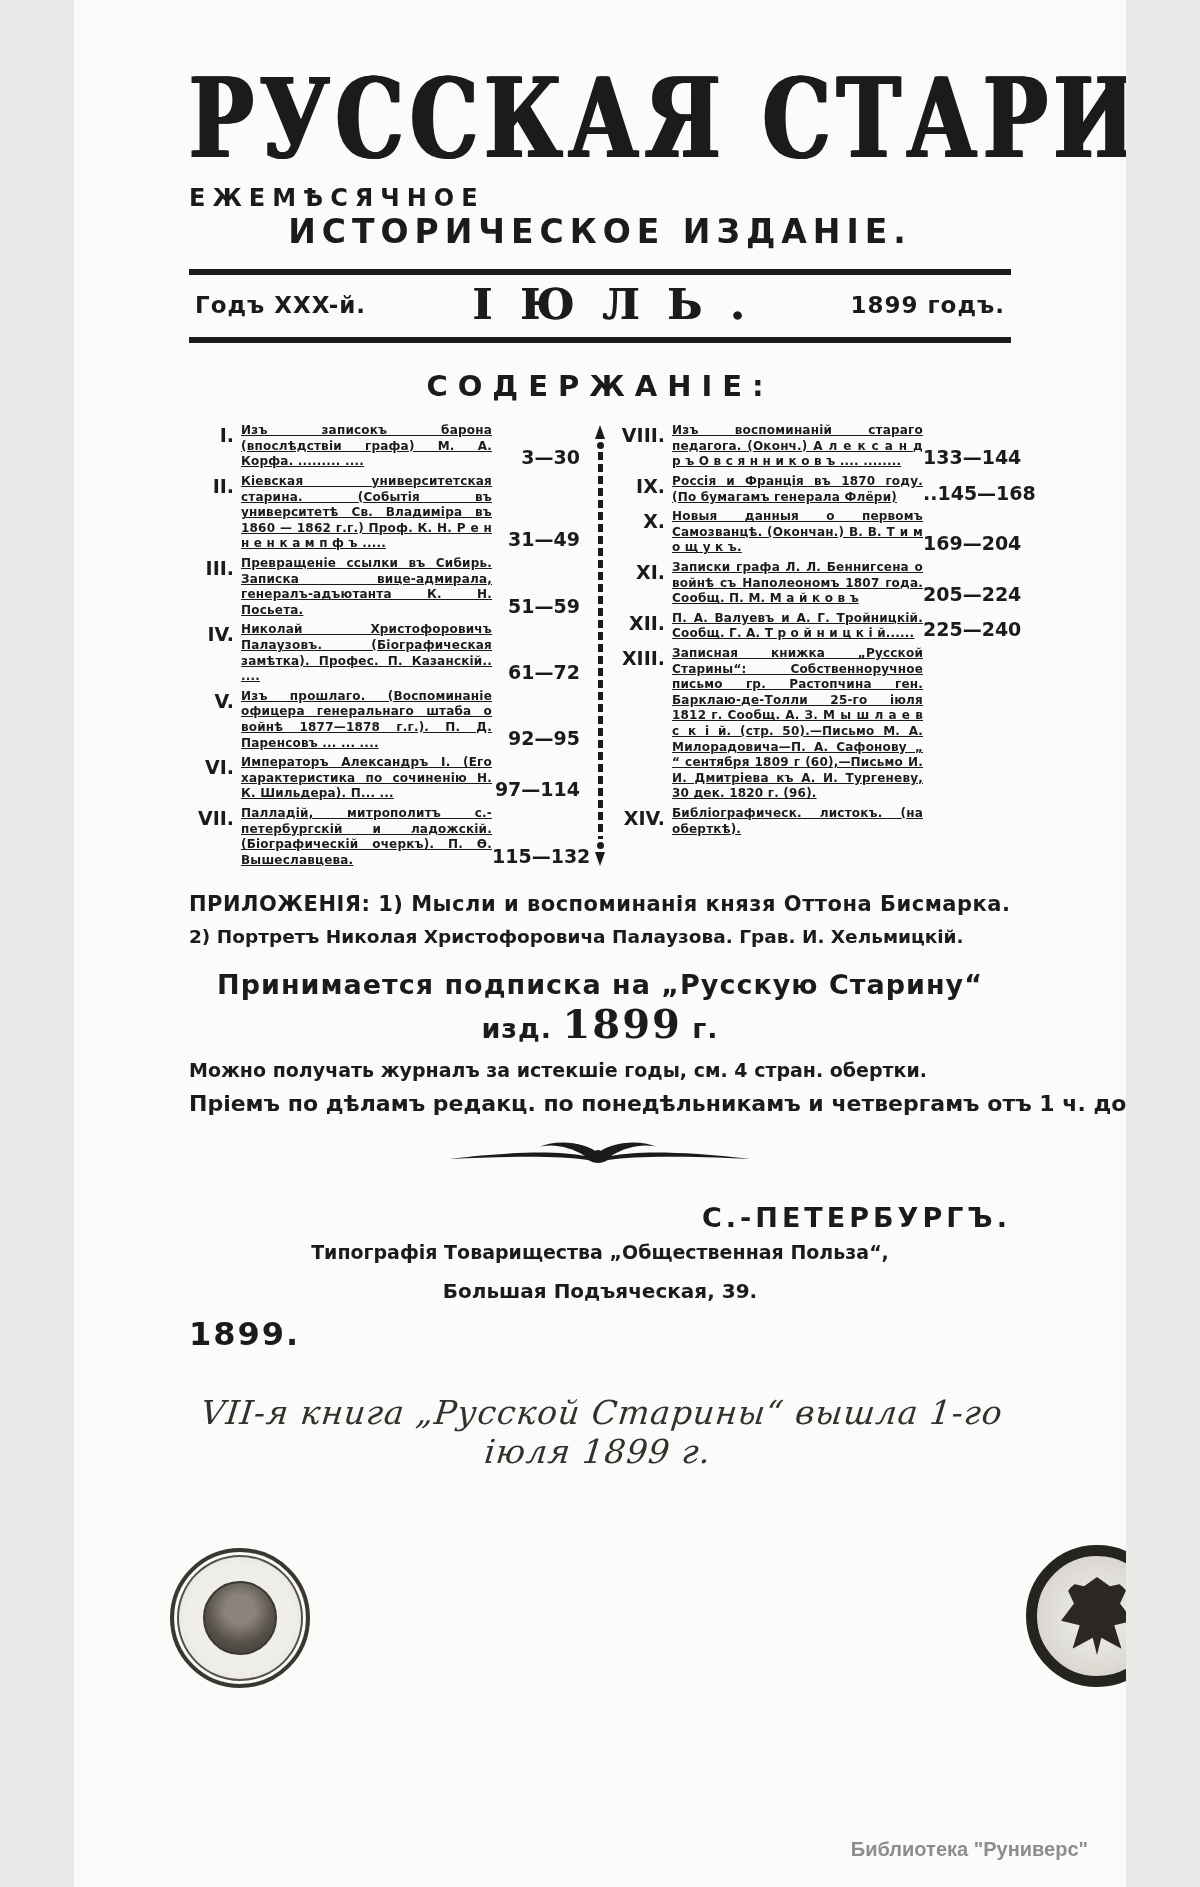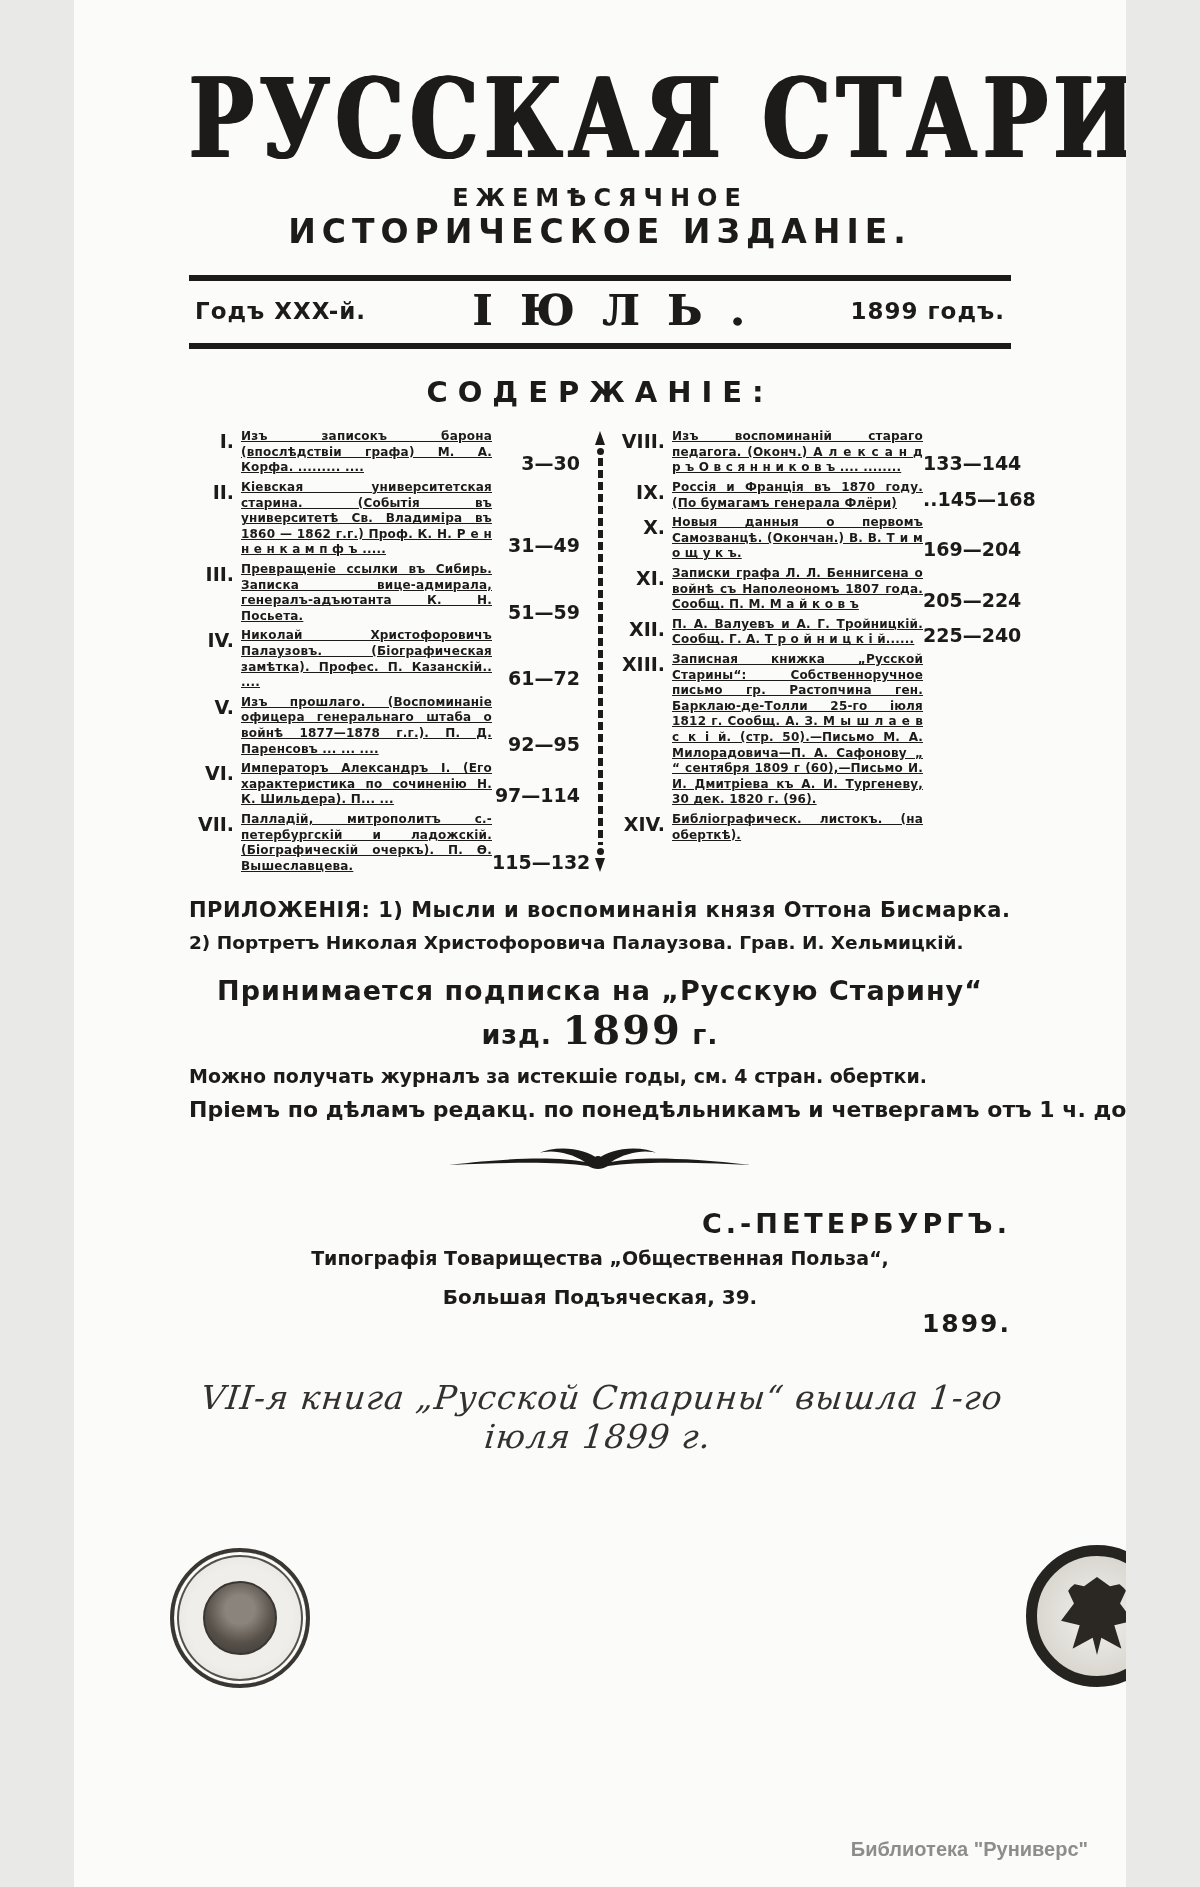--- a/index.html
+++ b/index.html
@@ -22,29 +22,29 @@
     font-size: 86px;
     line-height: 1.05;
     letter-spacing: 6px;
     transform: scaleY(1.28);
     transform-origin: center;
     margin: 22px 0 10px 0;
     text-shadow: 1.5px 0 0 #1d1b19, -1.5px 0 0 #1d1b19;
     white-space: nowrap;
   }
   .subtitle1 {
-    text-align: center; font-weight: bold;
+    font-weight: bold;
     font-size: 24px; letter-spacing: 7px; margin-top: 20px;
   }
   .subtitle2 {
     text-align: center; font-weight: bold;
     font-size: 33px; letter-spacing: 6px; 
   }
   .issue-bar {
-    margin-top: 24px;
+    margin-top: 18px;
     border-top: 6px solid #1d1b19;
     border-bottom: 6px solid #1d1b19;
     display: flex; align-items: center;
     padding: 5px 6px 8px 6px;
     gap: 41px;
   }
   .issue-year-label, .issue-year { font-weight: bold; font-size: 23px; letter-spacing: 1px; }
   .issue-month {
     flex: 1; text-align: center; font-weight: bold;
     font-size: 42px; letter-spacing: 28px; padding-left: 28px;
@@ -83,21 +83,21 @@
   .appendix1 { margin-top: 20px; font-weight: bold; font-size: 21px; letter-spacing: 0.5px; }
   .appendix2 { margin-top: 10px; text-align: left; font-weight: bold; font-size: 18.5px; }
   .subscription { margin-top: 22px; text-align: center; font-weight: bold; font-size: 27px; letter-spacing: 1px; }
   .subscription .big-year { font-size: 40px; font-family: "DejaVu Serif", serif; letter-spacing: 2px; }
   .sub-line2 { margin-top: 12px; text-align: left; font-weight: bold; font-size: 19px; }
   .sub-line3 { margin-top: 10px; text-align: center; font-weight: bold; font-size: 22px; white-space: nowrap; }
   .ornament { margin-top: 24px; text-align: center; }
   .imprint-city { margin-top: 28px; text-align: right; font-weight: bold; font-size: 27px; letter-spacing: 4px; }
   .imprint-printer { margin-top: 8px; text-align: center; font-weight: bold; font-size: 19px; }
   .imprint-address { margin-top: 16px; text-align: center; font-weight: bold; font-size: 20px; }
-  .imprint-year { margin-top: 0; text-align: right; font-weight: bold; font-size: 25px; letter-spacing: 2px; }
+  .imprint-year { margin-top: 12px; text-align: left; font-weight: bold; font-size: 32px; letter-spacing: 2px; }
   .handwritten {
     margin-top: 40px; text-align: center;
     font-family: "DejaVu Serif", serif; font-style: italic;
     font-size: 33px; color: #33312e; transform: skewX(-6deg);
     letter-spacing: 1px;
   }
   
   .stamp { position: absolute; border-radius: 50%; }
   .stamp-left {
     left: 96px; top: 1548px; width: 140px; height: 140px;

